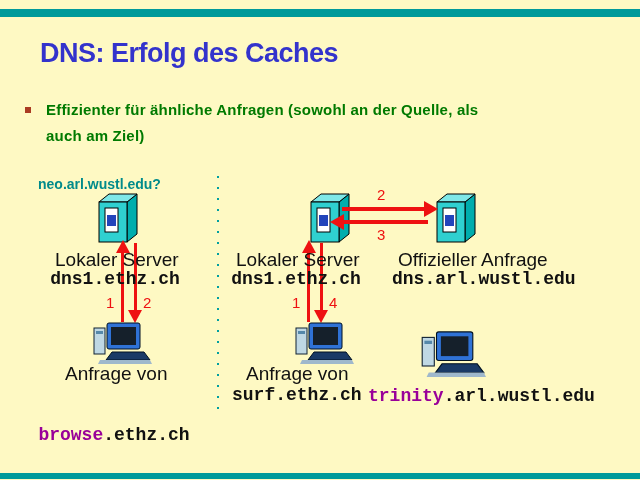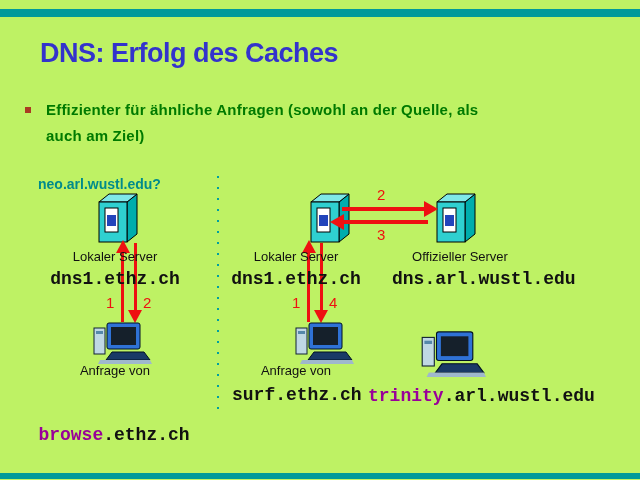--- a/index.html
+++ b/index.html
@@ -1,37 +1,37 @@
 <!DOCTYPE html>
 <html><head>
 <meta charset="utf-8">
 <style>
   html,body{margin:0;padding:0;background:#fff;}
-  #slide{position:relative;width:640px;height:480px;background:#bef264;overflow:hidden;
+  #slide{position:relative;width:640px;height:480px;background:#fef9c3;overflow:hidden;
          font-family:"Liberation Sans",sans-serif;}
   .bar{position:absolute;left:0;width:640px;background:#009a9a;}
   #bar-top{top:9px;height:8px;}
   #bar-bottom{top:473px;height:6px;}
   #title{position:absolute;left:40px;top:38px;font-size:27px;font-weight:bold;
          color:#3333cc;letter-spacing:-0.5px;white-space:nowrap;}
   #bullet-sq{position:absolute;left:25px;top:107px;width:6px;height:6px;background:#aa3b22;}
   .bullet-line{position:absolute;left:46px;font-size:15px;font-weight:bold;color:#007a00;
                white-space:nowrap;letter-spacing:0.2px;}
   #bullet-line1{top:101px;}
   #bullet-line2{top:127px;text-align:center;}
   .query{position:absolute;top:176px;font-size:14px;font-weight:bold;color:#008b8b;white-space:nowrap;}
   #query-left{left:38px;}
   #query-right{left:303px;}
   #dotline{position:absolute;left:217px;top:176px;width:2px;height:236px;
            background:repeating-linear-gradient(to bottom,#00a0a0 0 2px,transparent 2px 11px);}
   .srv{position:absolute;width:46px;height:52px;}
   #server1{left:94px;top:192px;} #server2{left:306px;top:192px;} #server3{left:432px;top:192px;}
   .pc{position:absolute;}
   #pc1{left:92px;top:322px;} #pc2{left:294px;top:322px;} #pc3{left:420px;top:330px;}
-  .lbl{position:absolute;font-size:13px;color:#111;text-align:center;white-space:nowrap;}
+  .lbl{position:absolute;font-size:19px;color:#111;text-align:center;white-space:nowrap;}
   .host{position:absolute;font-family:"Liberation Mono","DejaVu Sans Mono",monospace;
         font-size:18px;font-weight:bold;color:#111;text-align:center;white-space:nowrap;}
   .accent{color:#990099;}
   #srv1-label{left:55px;top:249px;width:120px;}
   #srv2-label{left:236px;top:249px;width:120px;}
   #srv3-label{left:398px;top:249px;width:124px;}
   #srv1-host{left:48px;top:269px;width:134px;}
   #srv2-host{left:229px;top:269px;width:134px;}
   #srv3-host{left:392px;top:269px;width:144px;}
   #cli1-label{left:65px;top:363px;width:100px;}
@@ -110,21 +110,21 @@
 
   <div class="tri tri-up" style="left:302px;top:240px;"></div>
   <div class="rline" style="left:307px;top:251px;width:3px;height:71px;"></div>
   <div class="rline" style="left:320px;top:243px;width:3px;height:69px;"></div>
   <div class="tri tri-down" style="left:314px;top:310px;"></div>
   <div class="num" style="left:292px;top:294px;">1</div>
   <div class="num" style="left:329px;top:294px;">4</div>
 
   <div id="srv1-label" class="lbl">Lokaler Server</div>
   <div id="srv2-label" class="lbl">Lokaler Server</div>
-  <div id="srv3-label" class="lbl">Offizieller Server</div>
+  <div id="srv3-label" class="lbl">Offizieller Anfrage</div>
   <div id="srv1-host" class="host">dns1.ethz.ch</div>
   <div id="srv2-host" class="host">dns1.ethz.ch</div>
   <div id="srv3-host" class="host">dns.arl.wustl.edu</div>
 
   <div id="pc1" class="pc">
     <svg width="60" height="44" viewBox="0 0 60 44">
       <rect x="2" y="6" width="11" height="26" fill="#bfd8e4" stroke="#112233"></rect>
       <rect x="4" y="9" width="7" height="3" fill="#5588aa"></rect>
       <rect x="15" y="1" width="33" height="26" rx="2" fill="#2f72d6" stroke="#001122"></rect>
       <rect x="19" y="5" width="25" height="18" fill="#15202b"></rect>

